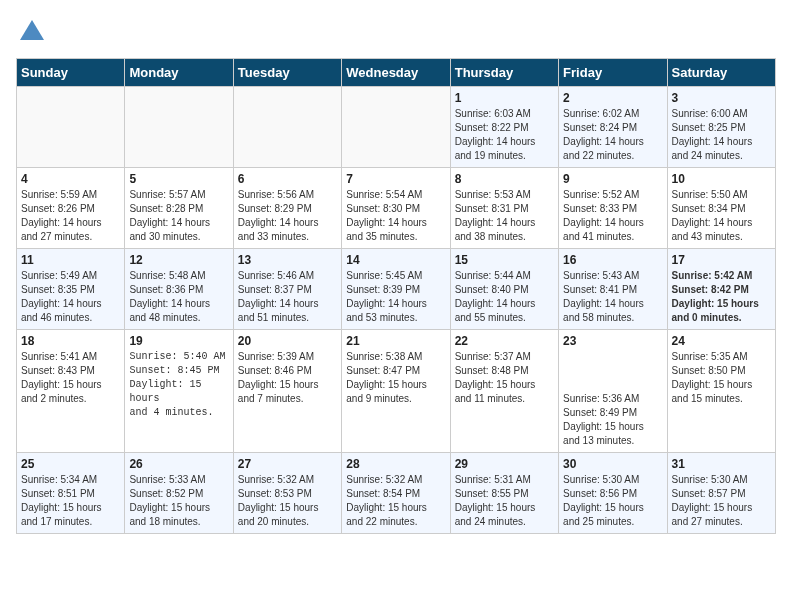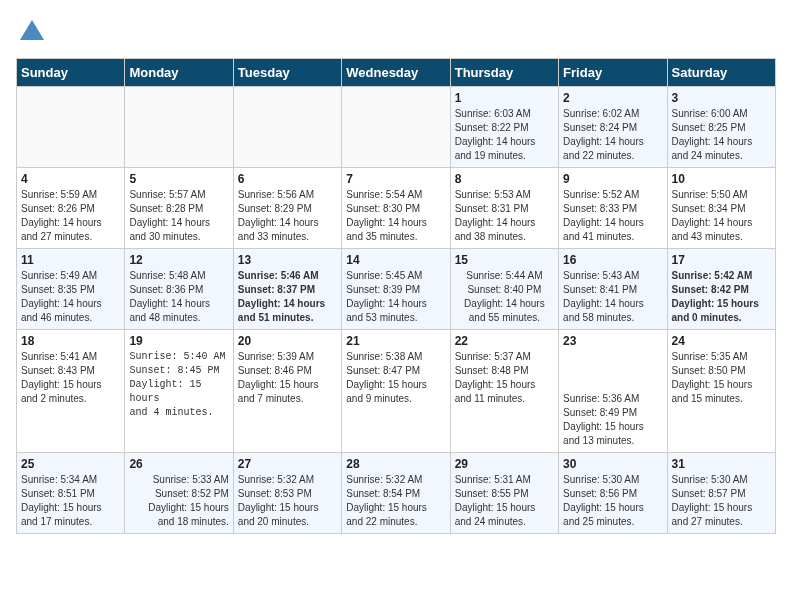--- a/index.html
+++ b/index.html
@@ -206,35 +206,35 @@
         </td>
         <td>
           <span class="day-num">12</span>
           <div class="day-info" style="white-space: pre-line;">Sunrise: 5:48 AM
 Sunset: 8:36 PM
 Daylight: 14 hours
 and 48 minutes.</div>
         </td>
         <td>
           <span class="day-num">13</span>
-          <div class="day-info" style="white-space: pre-line; font-weight: bold;">Sunrise: 5:46 AM
+          <div class="day-info" style="white-space: pre-line;">Sunrise: 5:46 AM
 Sunset: 8:37 PM
 Daylight: 14 hours
 and 51 minutes.</div>
         </td>
         <td>
           <span class="day-num">14</span>
           <div class="day-info" style="white-space: pre-line;">Sunrise: 5:45 AM
 Sunset: 8:39 PM
 Daylight: 14 hours
 and 53 minutes.</div>
         </td>
         <td>
           <span class="day-num">15</span>
-          <div class="day-info" style="white-space: pre-line; text-align: center;">Sunrise: 5:44 AM
+          <div class="day-info" style="white-space: pre-line;">Sunrise: 5:44 AM
 Sunset: 8:40 PM
 Daylight: 14 hours
 and 55 minutes.</div>
         </td>
         <td>
           <span class="day-num">16</span>
           <div class="day-info" style="white-space: pre-line;">Sunrise: 5:43 AM
 Sunset: 8:41 PM
 Daylight: 14 hours
 and 58 minutes.</div>
@@ -301,21 +301,21 @@
       <tr>
         <td>
           <span class="day-num">25</span>
           <div class="day-info" style="white-space: pre-line;">Sunrise: 5:34 AM
 Sunset: 8:51 PM
 Daylight: 15 hours
 and 17 minutes.</div>
         </td>
         <td>
           <span class="day-num">26</span>
-          <div class="day-info" style="white-space: pre-line; text-align: right;">Sunrise: 5:33 AM
+          <div class="day-info" style="white-space: pre-line;">Sunrise: 5:33 AM
 Sunset: 8:52 PM
 Daylight: 15 hours
 and 18 minutes.</div>
         </td>
         <td>
           <span class="day-num">27</span>
           <div class="day-info" style="white-space: pre-line;">Sunrise: 5:32 AM
 Sunset: 8:53 PM
 Daylight: 15 hours
 and 20 minutes.</div>

